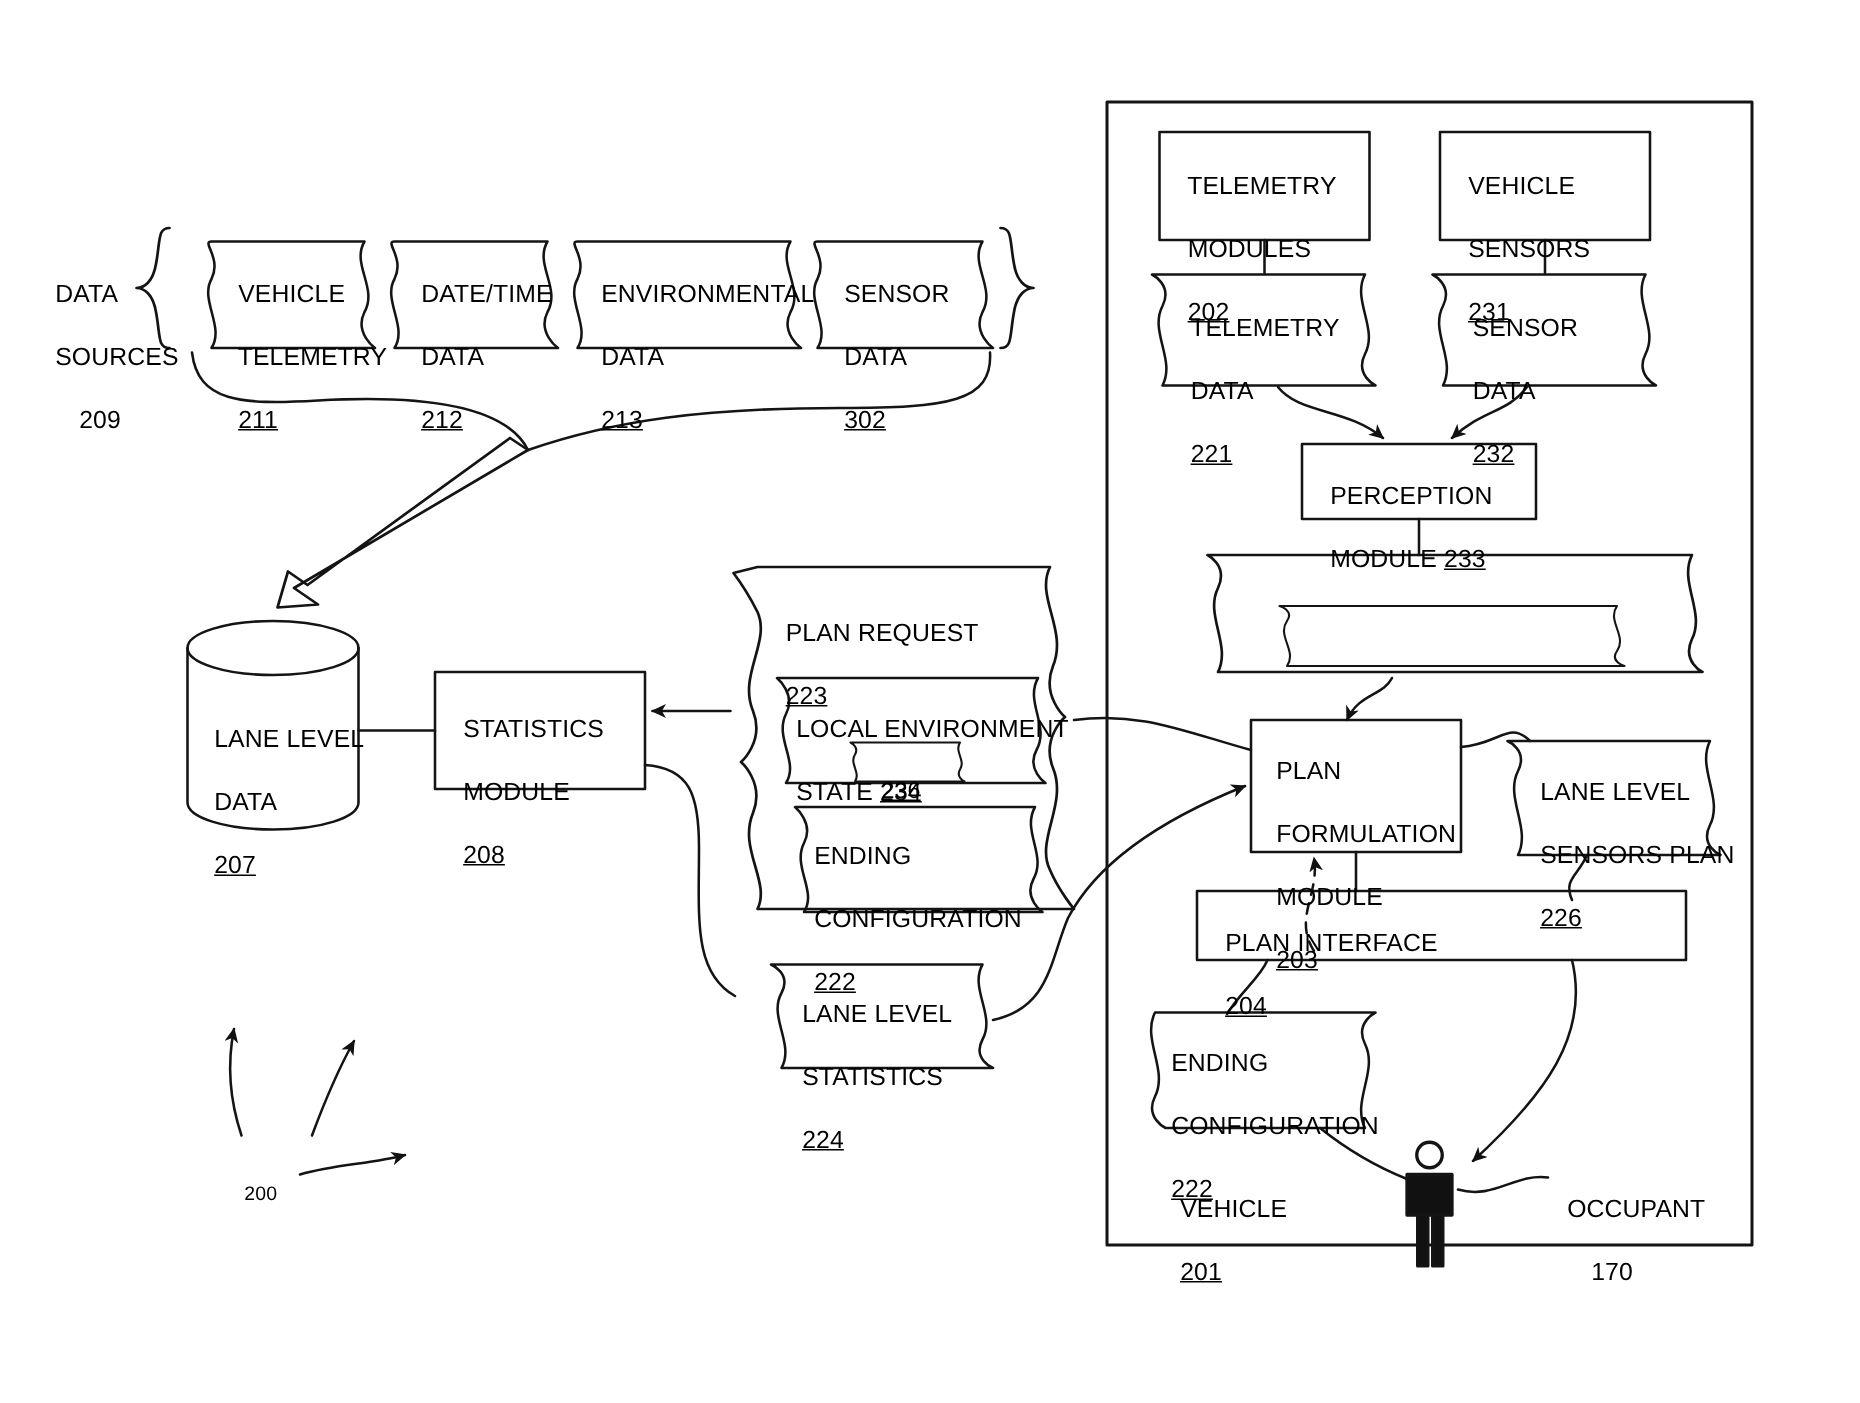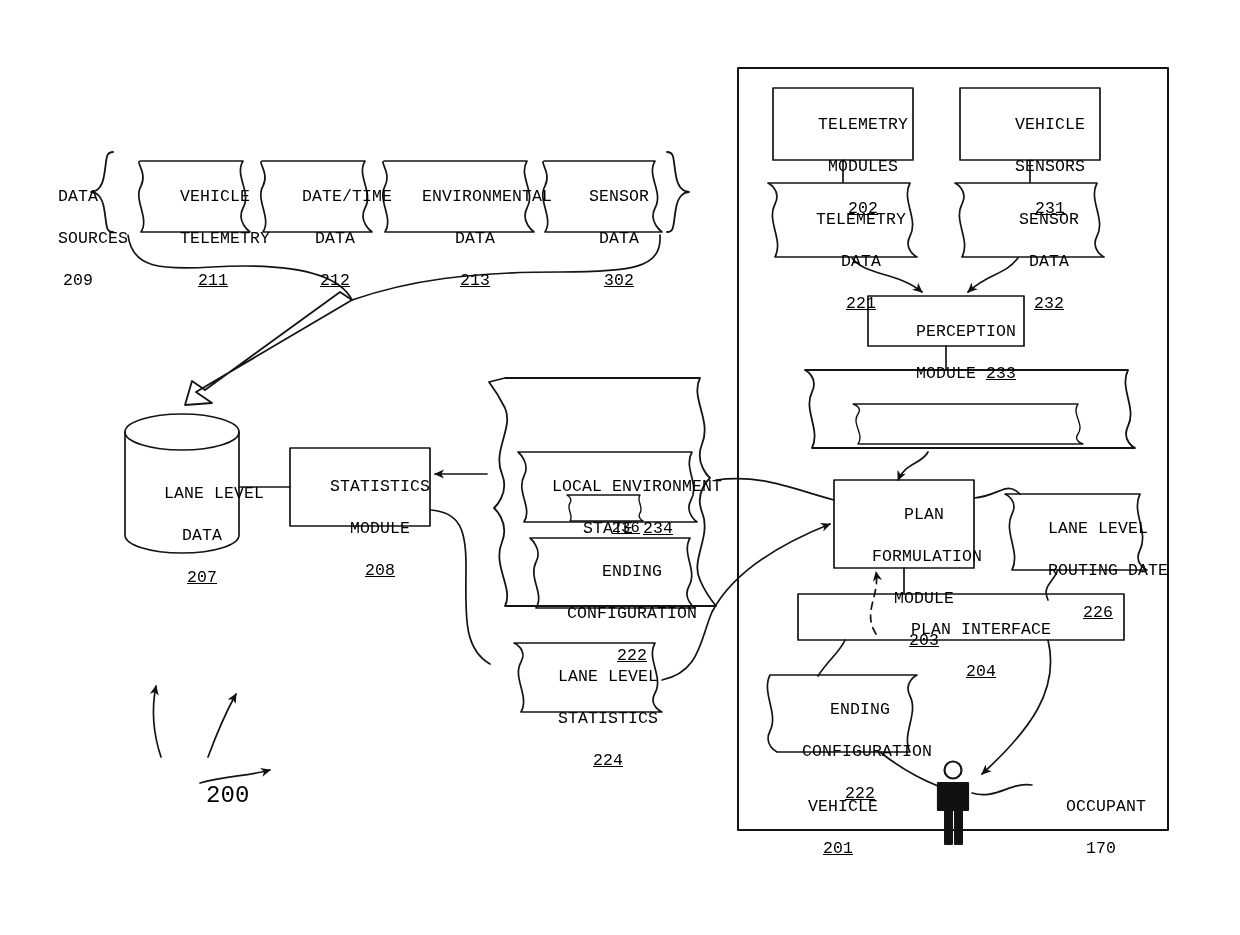--- a/index.html
+++ b/index.html
@@ -17,32 +17,32 @@
   }
   #figure svg {
     position: absolute;
     left: 0;
     top: 0;
     width: 1240px;
     height: 935px;
   }
   .lbl {
     position: absolute;
-    text-align: center;
+    text-align: left;
     color: #000000;
-    font-family: Liberation Mono, monospace;
+    font-family: Liberation Sans, sans-serif;
     font-size: 16.5px;
     line-height: 21px;
     letter-spacing: 0.1px;
     white-space: pre;
     pointer-events: none;
   }
   .lbl.small { font-size: 15.5px; line-height: 20px; }
   .num { text-decoration: underline; }
-  .num.plain { text-decoration: none; }
+  .num.plain { text-decoration: none; margin-left: 16px; }
 </style>
 </head>
 <body>
 
 <div id="figure">
 
   <svg viewBox="0 0 1240 935" xmlns="http://www.w3.org/2000/svg">
     <defs>
       <marker id="ah" markerWidth="13" markerHeight="13" refX="10" refY="5.2" orient="auto" markerUnits="userSpaceOnUse">
         <path d="M0,0 L11,5.2 L0,10.4 L3.2,5.2 Z" fill="#111111"></path>
@@ -211,20 +211,24 @@
     <span>DATA</span><br>
     <span class="num">207</span>
   </div>
 
   <div class="lbl" style="left:290px; top:455px; width:140px;">
     <span>STATISTICS</span><br>
     <span>MODULE</span><br>
     <span class="num">208</span>
   </div>
 
+  <div class="lbl" style="left:505px; top:391px; width:206px;">
+    <span>PLAN REQUEST</span><br>
+    <span class="num">223</span>
+  </div>
 
   <div class="lbl" style="left:512px; top:455px; width:192px;">
     <span>LOCAL ENVIRONMENT</span><br>
     <span>STATE</span><span> </span><span class="num">234</span>
   </div>
   <div class="lbl small" style="left:570px; top:498px; width:74px;">
     <span class="num">236</span>
   </div>
 
   <div class="lbl" style="left:524px; top:540px; width:176px;">
@@ -271,21 +275,21 @@
 
   <div class="lbl" style="left:832px; top:483px; width:144px;">
     <span>PLAN</span><br>
     <span>FORMULATION</span><br>
     <span>MODULE</span><br>
     <span class="num">203</span>
   </div>
 
   <div class="lbl" style="left:1008px; top:497px; width:140px;">
     <span>LANE LEVEL</span><br>
-    <span>ROUTING DATE</span><br>
+    <span>SENSORS PLAN</span><br>
     <span class="num">226</span>
   </div>
 
   <div class="lbl" style="left:798px; top:598px; width:326px;">
     <span>PLAN INTERFACE</span><br>
     <span class="num">204</span>
   </div>
 
   <div class="lbl" style="left:762px; top:678px; width:156px;">
     <span>ENDING</span><br>
@@ -296,17 +300,17 @@
   <div class="lbl" style="left:768px; top:775px; width:100px;">
     <span>VEHICLE</span><br>
     <span class="num">201</span>
   </div>
 
   <div class="lbl" style="left:1026px; top:775px; width:110px;">
     <span>OCCUPANT</span><br>
     <span class="num plain">170</span>
   </div>
 
-  <div class="lbl" style="left:148px; top:764px; width:60px; font-size:24px;">
+  <div class="lbl" style="left:148px; top:764px; width:60px; font-size:13px;">
     <span>200</span>
   </div>
 
 </div>
 
 </body></html>

